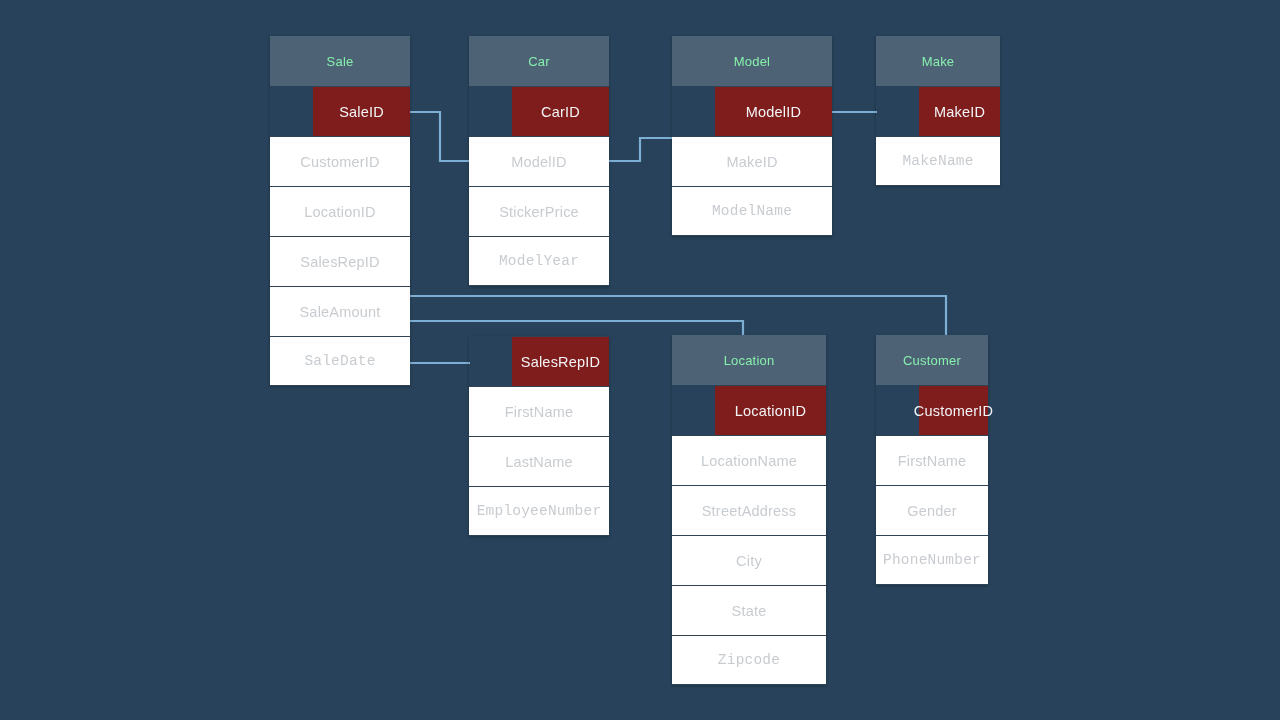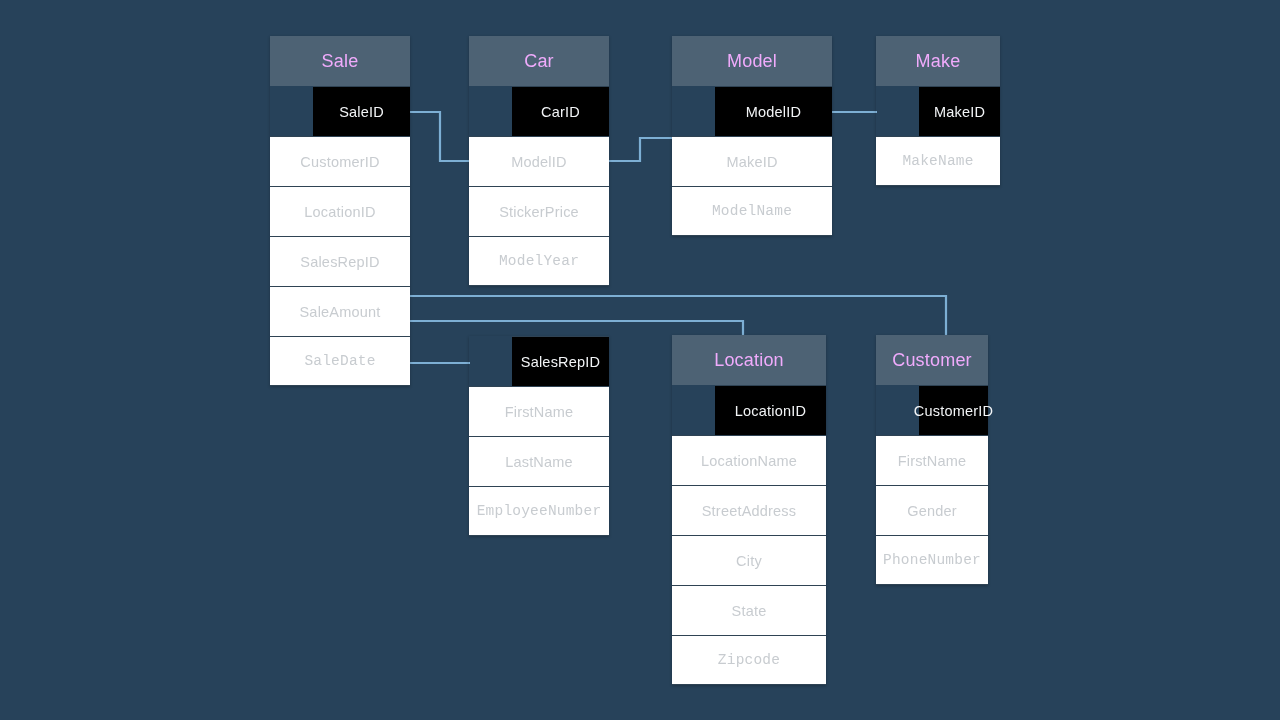--- a/index.html
+++ b/index.html
@@ -37,43 +37,43 @@
   
   .entity {
     position: absolute;
     z-index: 2;
     box-shadow: 0 1px 3px rgba(0,0,0,0.25);
   }
 
   .entity-header {
     height: 50px;
     background: #4d6274;
-    color: #f0abfc;
-    font-size: 18px;
+    color: #86efac;
+    font-size: 13px;
     display: flex;
     align-items: center;
     justify-content: center;
     letter-spacing: 0.2px;
   }
 
   .entity-row {
     height: 50px;
     background: #ffffff;
     color: #c8ccd0;
     font-size: 14.5px;
     display: flex;
     align-items: center;
     justify-content: center;
     border-top: 1.5px solid #2f4354;
     letter-spacing: 0.2px;
     white-space: nowrap;
   }
 
   .entity-row.pk {
-    background: #000000;
+    background: #7f1d1d;
     color: #f2f4f6;
     border-top: 1.5px solid #2f4354;
     margin-left: 43px;
   }
 
   
   .entity-row:last-child {
     border-bottom: 1.5px solid #2f4354;
     font-family: Liberation Mono, monospace;
   }

